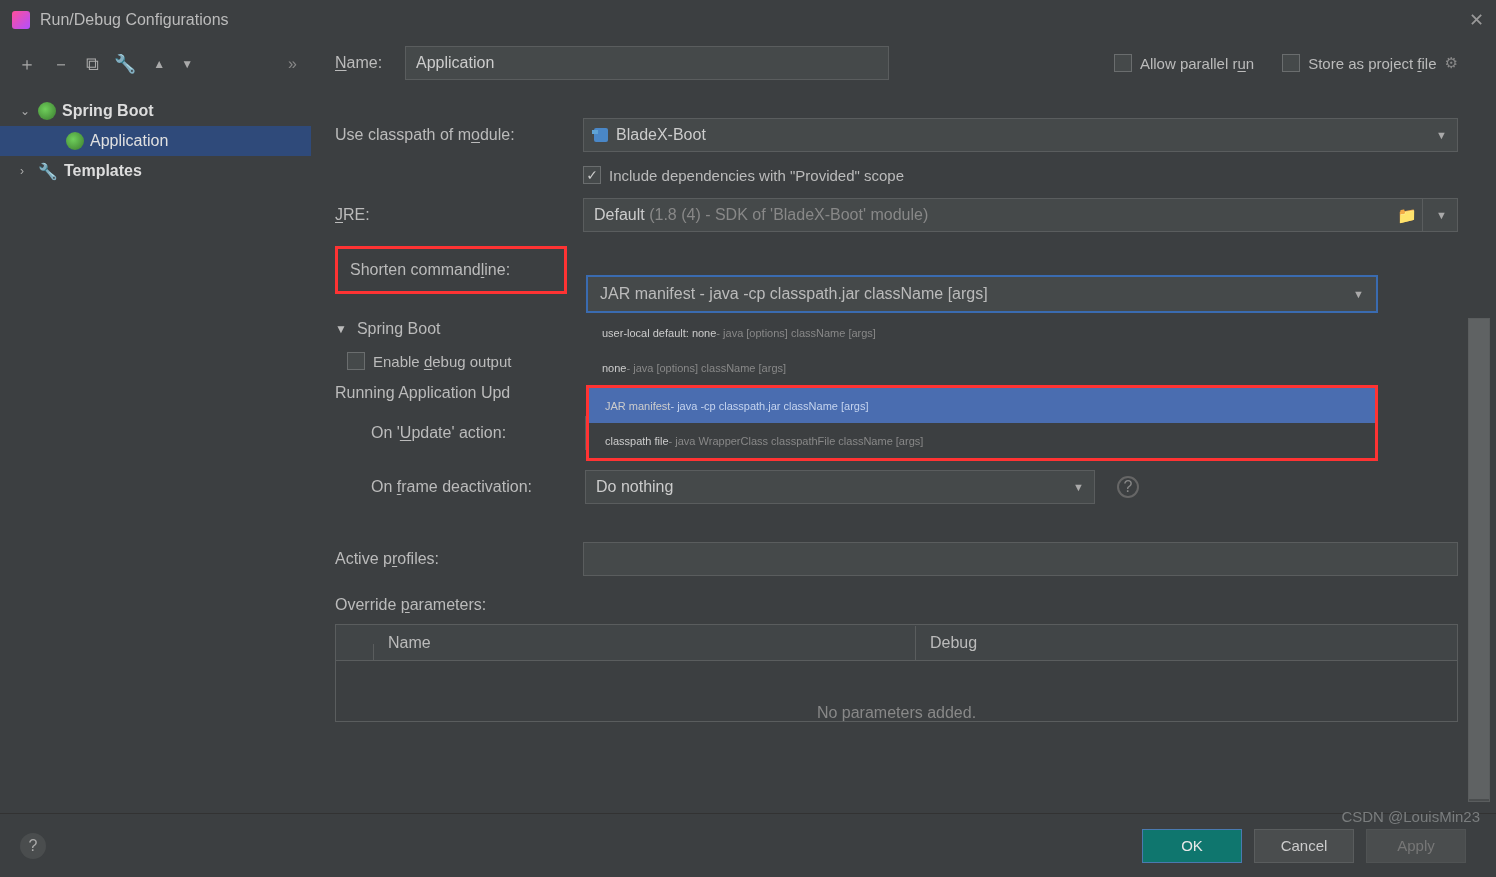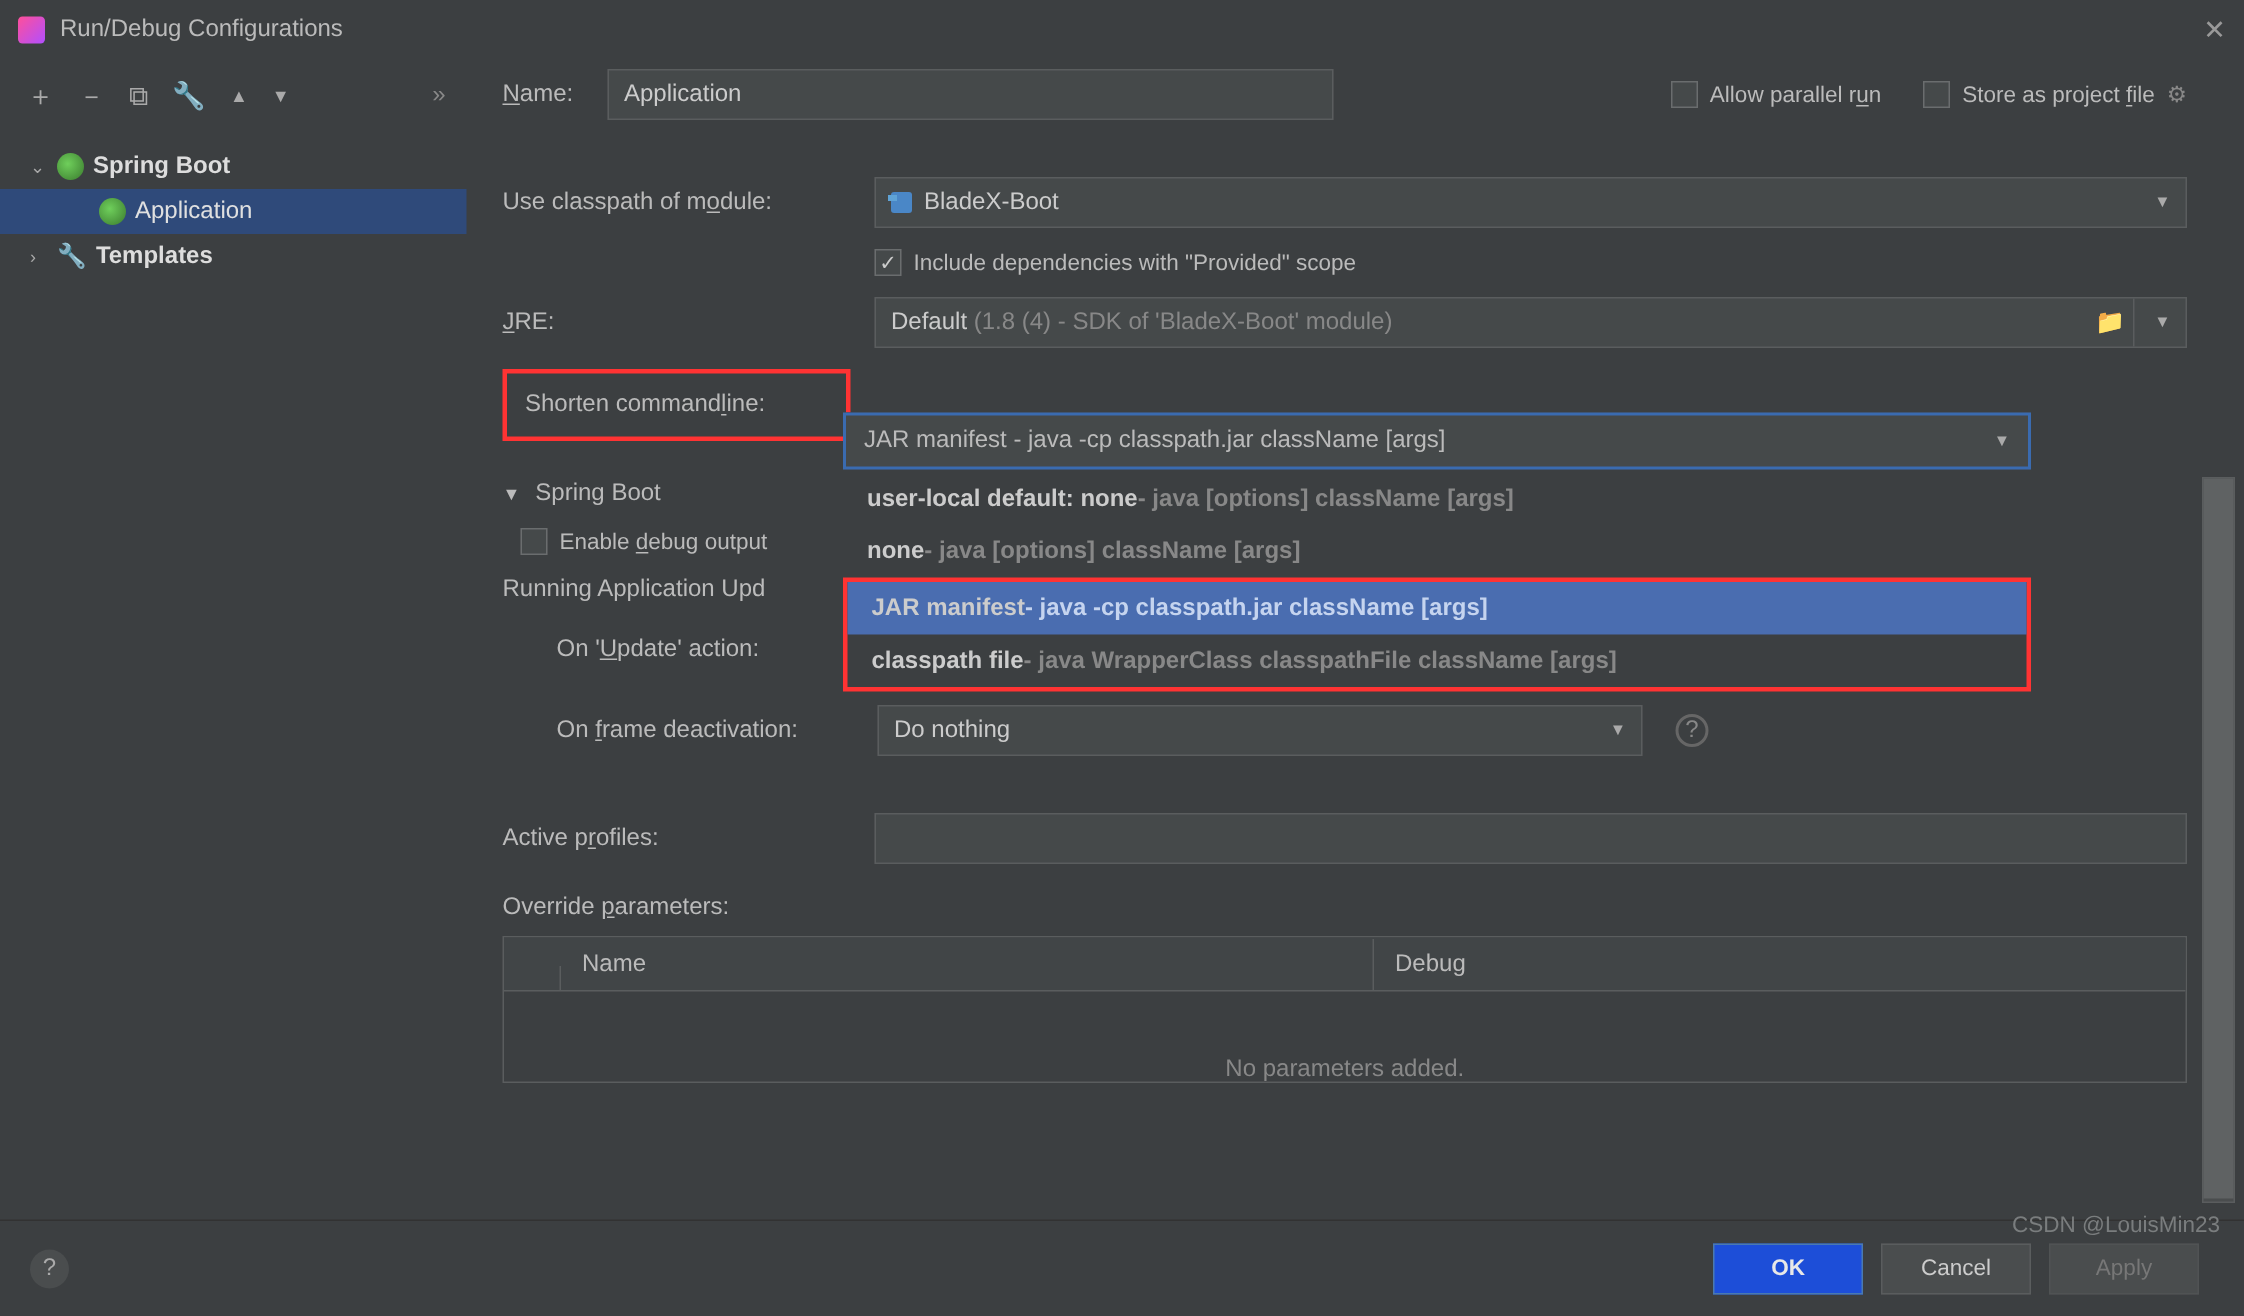--- a/index.html
+++ b/index.html
@@ -54,36 +54,36 @@
   .active-row { margin-top: 38px; }
   .active-row .flabel { width: 248px; }
   .override-label { font-size: 16px; margin-top: 20px; margin-bottom: 10px; }
   .param-table { border: 1px solid #5a5d5e; background: #3c3f41; }
   .param-table .thead { display: flex; height: 36px; border-bottom: 1px solid #5a5d5e; background: #414547; align-items: flex-end; }
   .param-table .th { flex: 1; padding: 8px 14px; font-size: 16px; color: #bbb; border-right: 1px solid #5a5d5e; }
   .param-table .th:first-child { width: 38px; flex: 0 0 38px; }
   .param-table .th:last-child { border-right: none; }
   .param-table .tbody { height: 60px; display: flex; flex-direction: column; align-items: center; justify-content: flex-start; padding-top: 12px; }
   .param-table .placeholder { color: #888; font-size: 16px; margin-top: 31px; }
-  .dropdown-overlay { position: absolute; left: 562px; top: 275px; width: 792px; background: #3c3f41; z-index: 10; }
+  .dropdown-overlay { position: absolute; left: 586px; top: 275px; width: 792px; background: #3c3f41; z-index: 10; }
   .dropdown-sel { height: 38px; border: 2px solid #3a6bb0; background: #45494a; display: flex; align-items: center; padding: 0 12px; font-size: 16px; position: relative; }
   .dropdown-sel .sel-arrow { position: absolute; right: 12px; font-size: 11px; color: #aaa; }
   .dropdown-list { margin-top: 2px; }
-  .dd-item { height: 35px; display: flex; align-items: center; padding: 0 16px; font-size: 16px; color: #ccc; cursor: pointer; font-weight: bold; }
+  .dd-item { height: 35px; display: flex; align-items: center; padding: 0 16px; font-size: 11px; color: #ccc; cursor: pointer; }
   .dd-item .muted { color: #888; }
   .dd-item.highlighted { background: #4a6db0; }
   .dd-item.highlighted .muted { color: #c5d4ef; }
   .red-box-list { border: 3px solid #ff3333; }
   .scrollbar { position: absolute; right: 6px; top: 278px; width: 22px; height: 484px; background: #4a4d4e; border: 1px solid #5a5d5e; }
   .scrollbar .thumb { background: #5f6263; width: 100%; height: 480px; }
   .footer { position: absolute; bottom: 0; left: 0; right: 0; height: 64px; display: flex; align-items: center; padding: 0 30px 0 20px; border-top: 1px solid #323232; }
   .help-btn { width: 26px; height: 26px; border-radius: 50%; background: #4a4d4e; color: #aaa; display: flex; align-items: center; justify-content: center; font-size: 16px; cursor: pointer; }
   .footer .spacer { flex: 1; }
   .btn { height: 34px; padding: 0 24px; border: 1px solid #5a5d5e; background: #4a4d4e; color: #ccc; font-size: 15px; display: flex; align-items: center; justify-content: center; margin-left: 12px; cursor: pointer; min-width: 100px; }
-  .btn.primary { background: #1d4ed8; border-color: #4a7ab0; color: #e8e8e8; font-weight: 700; }
+  .btn.primary { background: #0f766e; border-color: #4a7ab0; color: #e8e8e8; font-weight: 400; }
   .btn.disabled { color: #777; border-color: #505354; }
   .watermark { position: absolute; right: 16px; bottom: 52px; color: #7a7d7e; font-size: 15px; }
 </style>
 </head>
 <body>
 
 <div class="titlebar">
   <div class="app-icon"></div>
   <div class="title">Run/Debug Configurations</div>
   <div class="close">✕</div>

